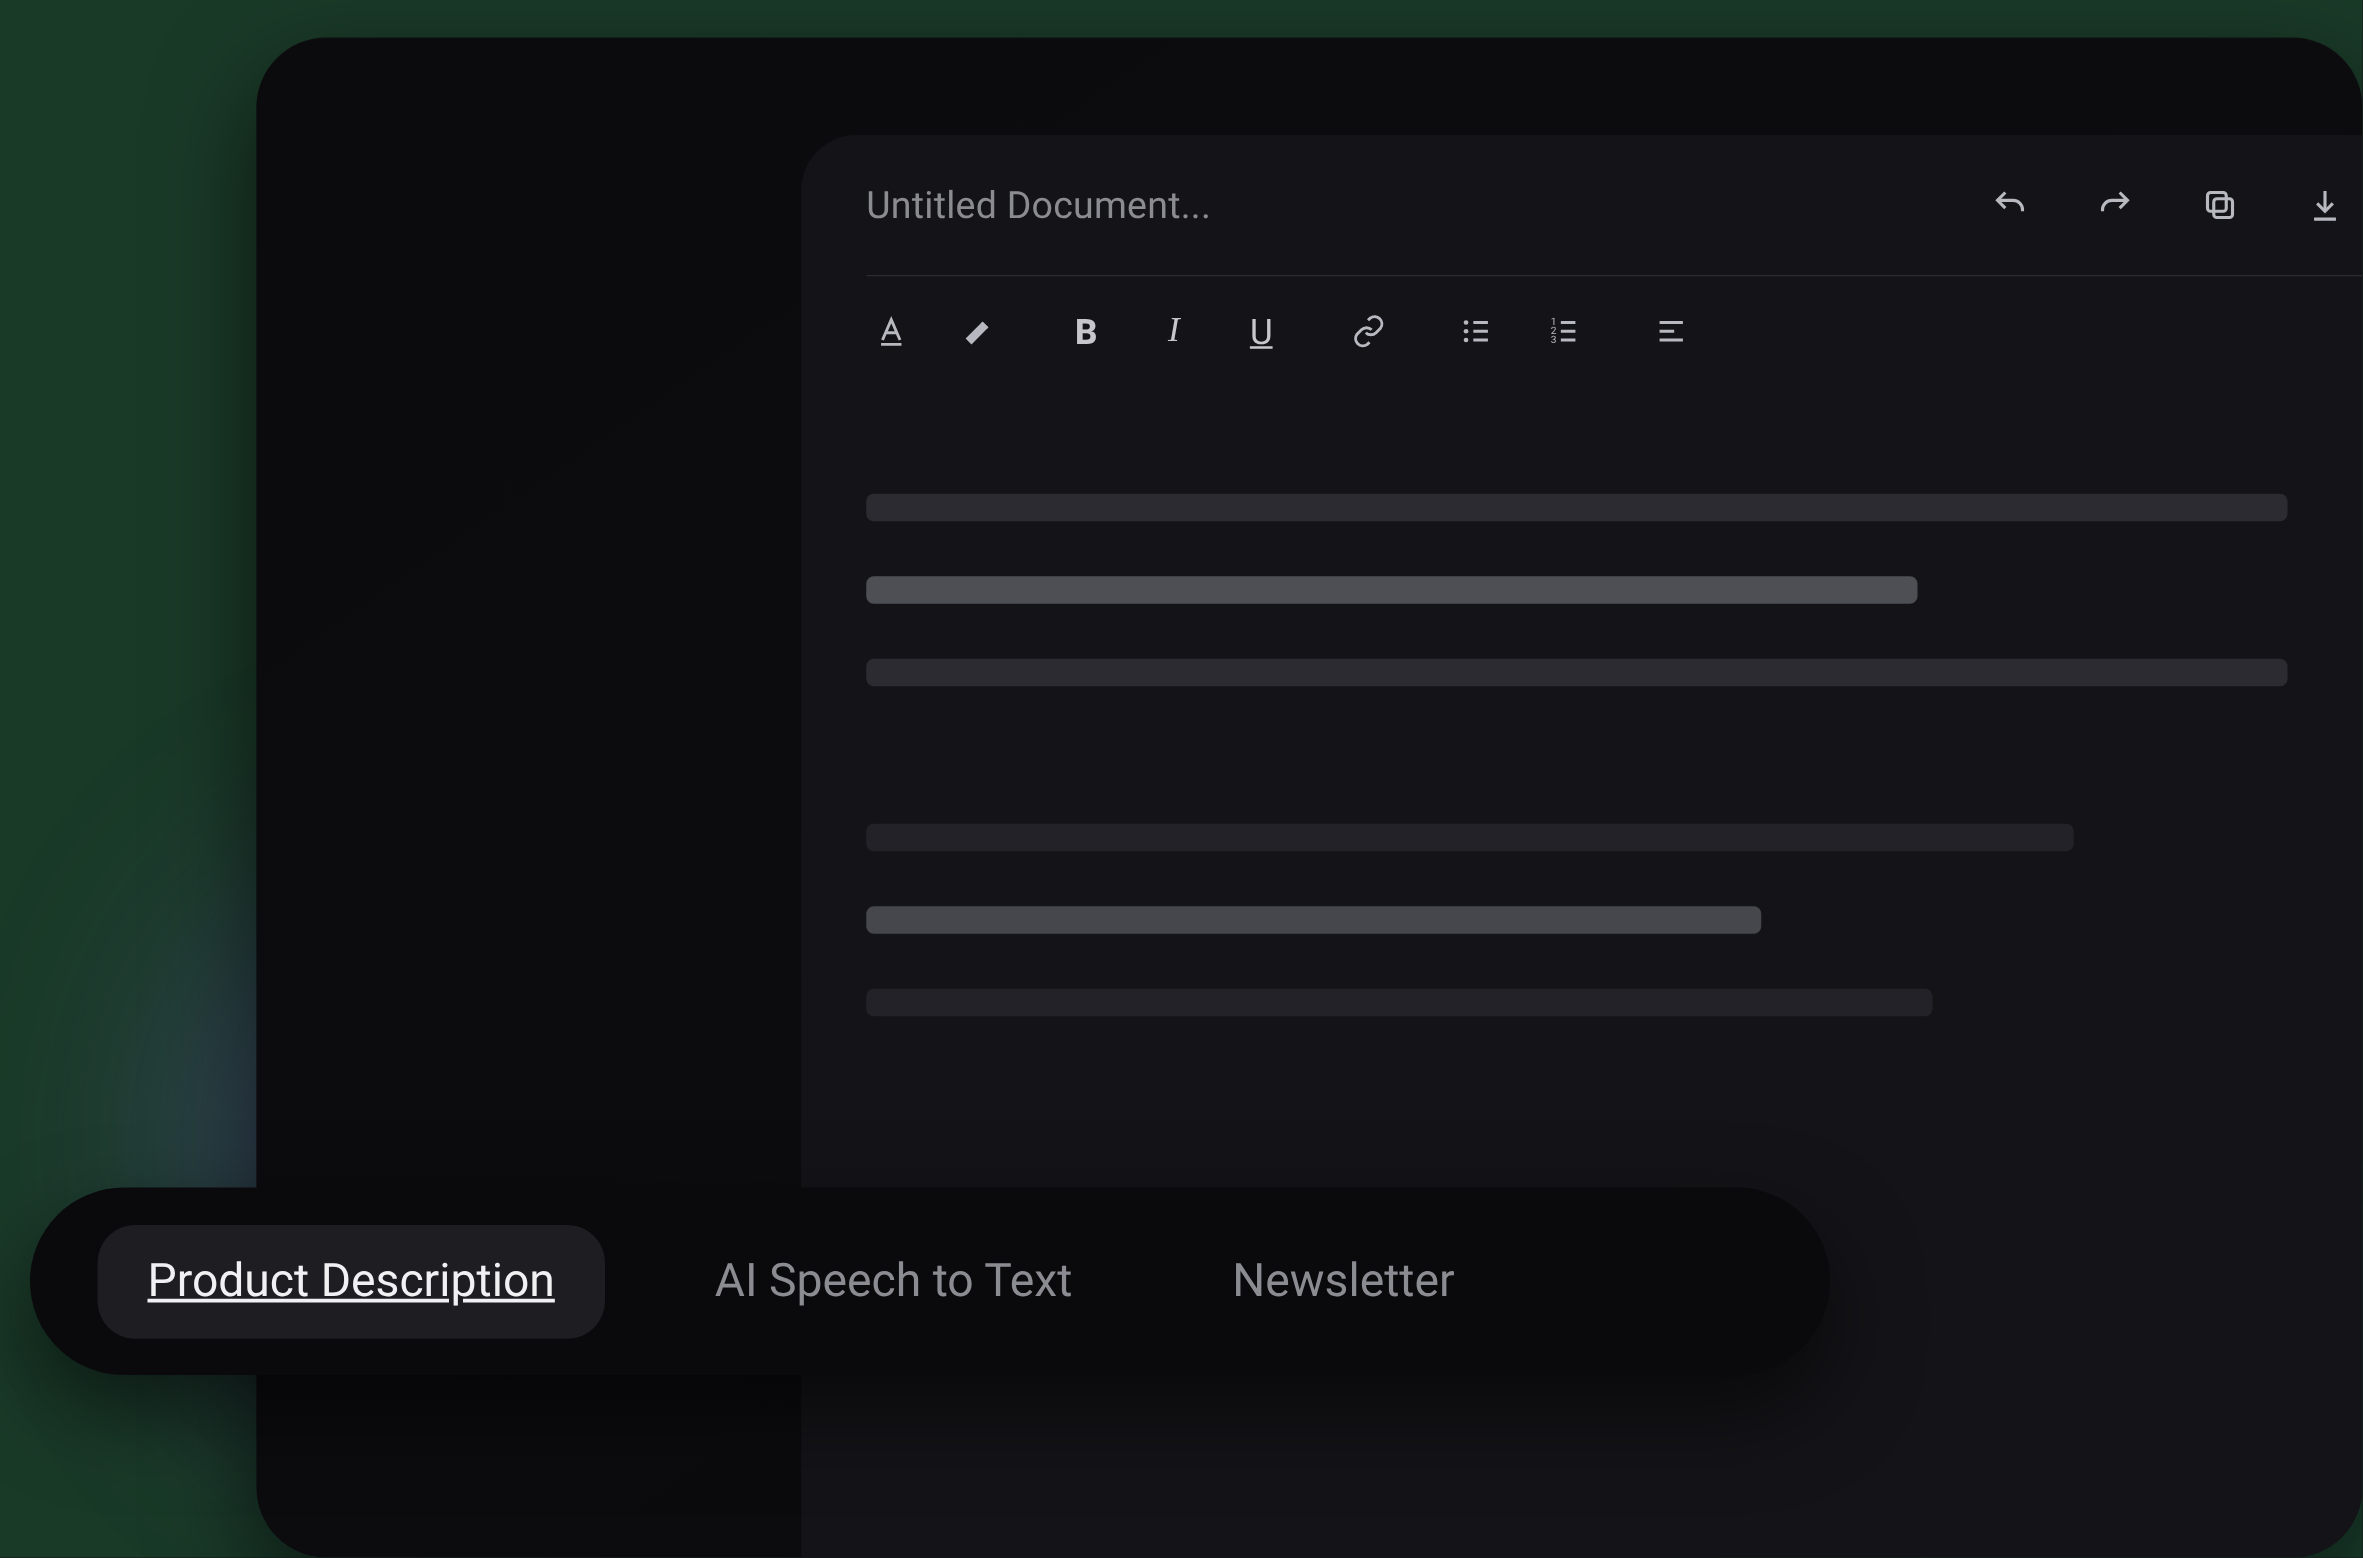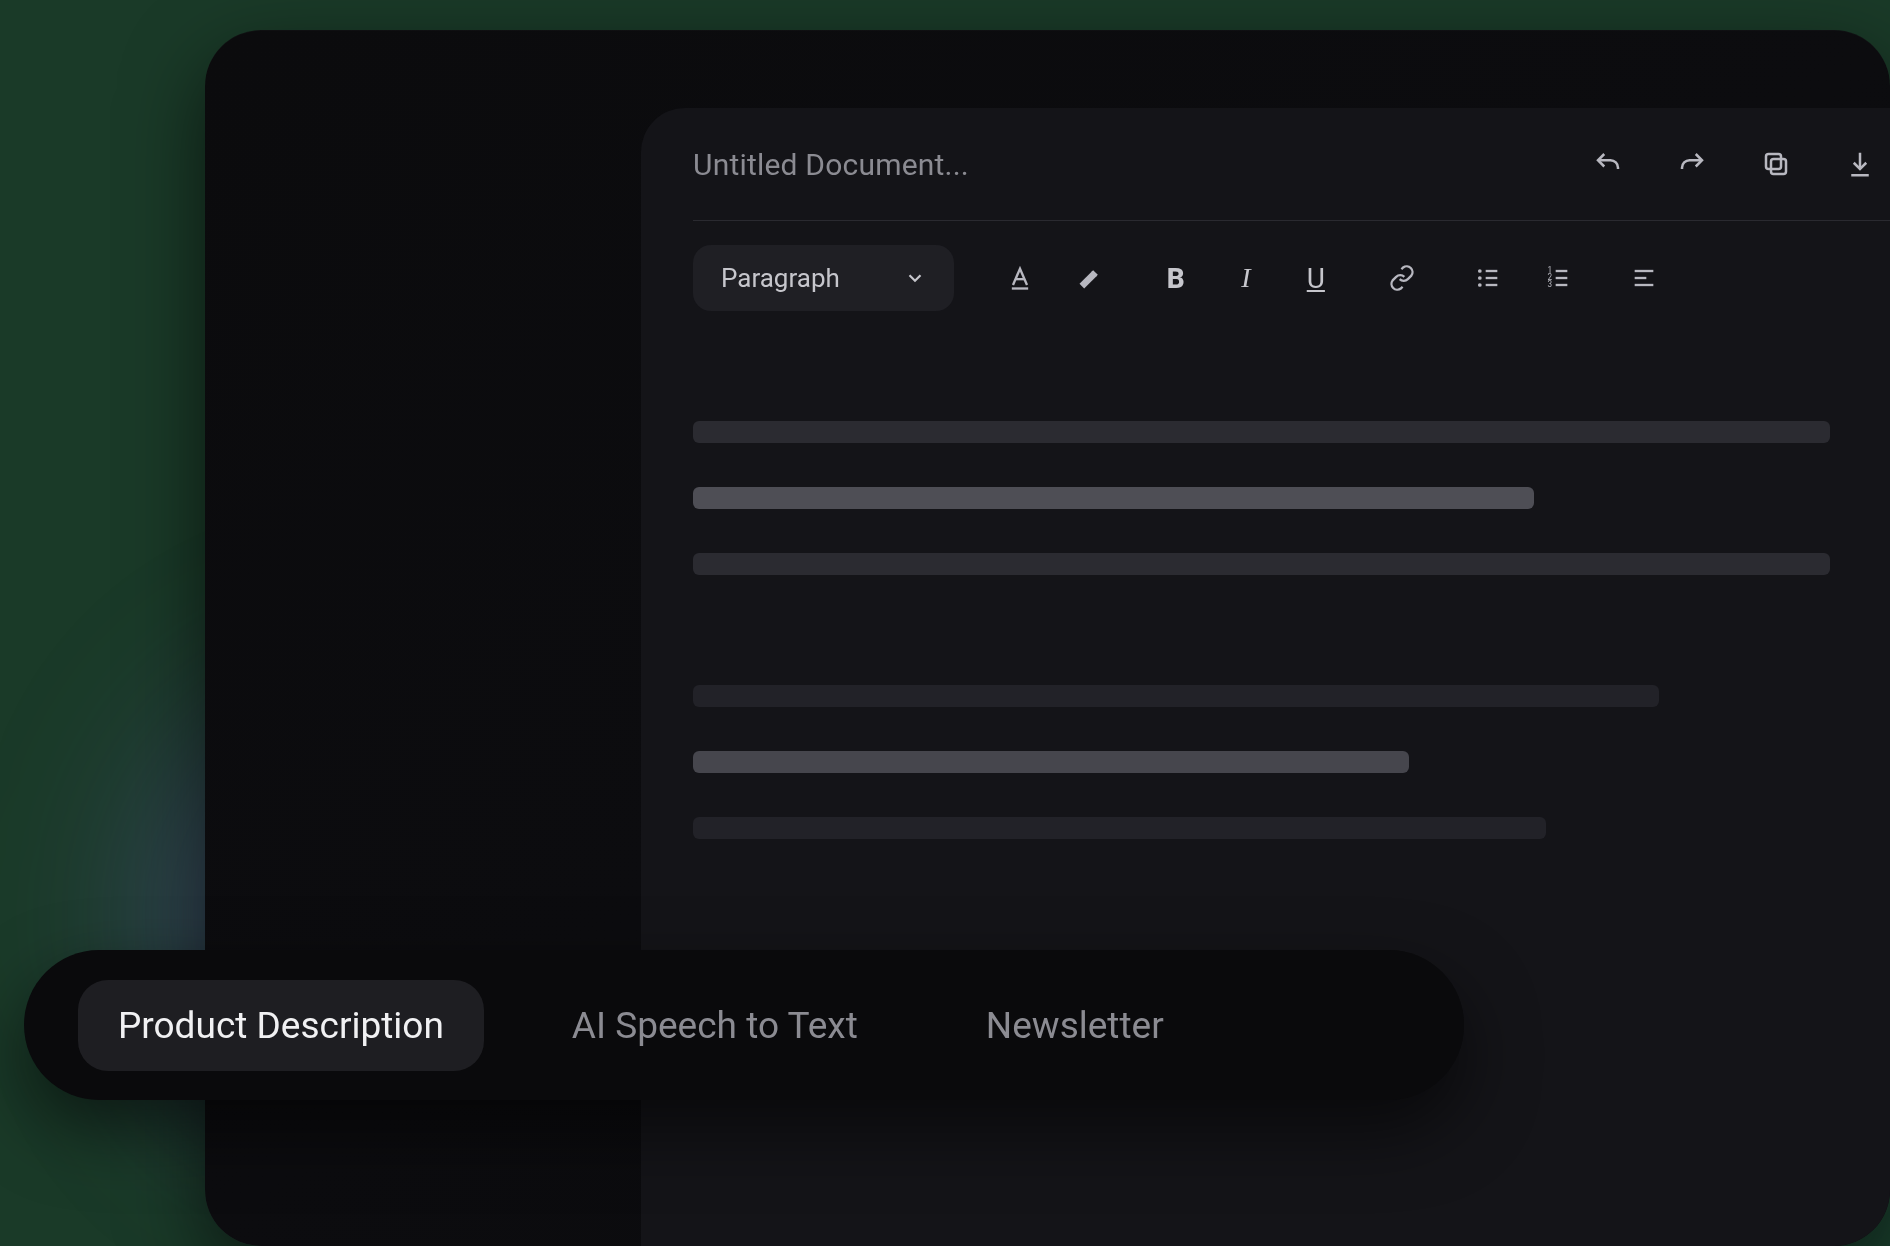--- a/index.html
+++ b/index.html
@@ -152,20 +152,21 @@
     font-size: 37px;
     color: #8b8b92;
     padding: 24px 40px;
     border-radius: 30px;
     white-space: nowrap;
     cursor: pointer;
   }
   .chip.active {
     background: #1e1e22;
     color: #f1f1f3;
+    text-decoration: underline;
   }
   .chipsbar::after {
     content:"";
     position:absolute;
     right:0; top:0; bottom:0; width:220px;
     background: linear-gradient(90deg, transparent 0%, #0a0a0c 85%);
     pointer-events:none;
   }
 </style>
 </head>
@@ -205,26 +206,20 @@
               <path d="M7 11l5 5 5-5"></path>
               <path d="M5 21h14"></path>
             </svg>
         </span>
       </div>
     </div>
 
     <div class="divider"></div>
 
     <div class="toolbar">
-      <div class="style-select">
-        <span>Paragraph</span>
-        <svg viewBox="0 0 24 24">
-            <path d="M6 9l6 6 6-6" fill="none" stroke="#c6c6cc" stroke-width="2.4"></path>
-          </svg>
-      </div>
 
       <div class="tb-group">
         <span class="iconbtn">
           <svg viewBox="0 0 24 24">
               <path d="M6 18L12 4l6 14"></path>
               <path d="M8.5 13h7"></path>
               <line x1="5" y1="21" x2="19" y2="21"></line>
             </svg>
         </span>
         <span class="iconbtn">

